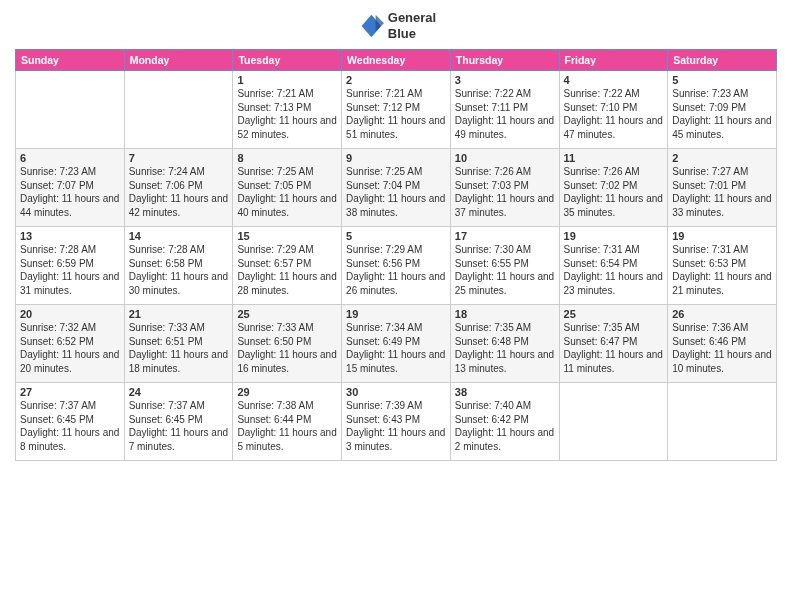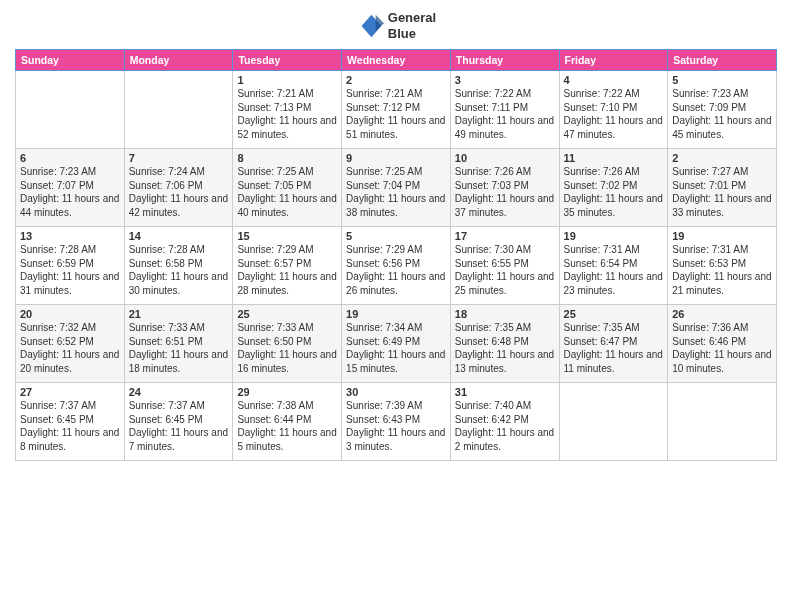--- a/index.html
+++ b/index.html
@@ -308,21 +308,21 @@
 Sunset: 6:44 PM
 Daylight: 11 hours and 5 minutes.</div>
           </td>
           <td>
             <span class="day-num">30</span>
             <div class="day-info" style="white-space: pre-line;">Sunrise: 7:39 AM
 Sunset: 6:43 PM
 Daylight: 11 hours and 3 minutes.</div>
           </td>
           <td>
-            <span class="day-num">31</span>
+            <span class="day-num">38</span>
             <div class="day-info" style="white-space: pre-line;">Sunrise: 7:40 AM
 Sunset: 6:42 PM
 Daylight: 11 hours and 2 minutes.</div>
           </td>
           <td class="empty-cell"></td>
           <td class="empty-cell"></td>
         </tr>
       </tbody>
   </table>
 </div>

